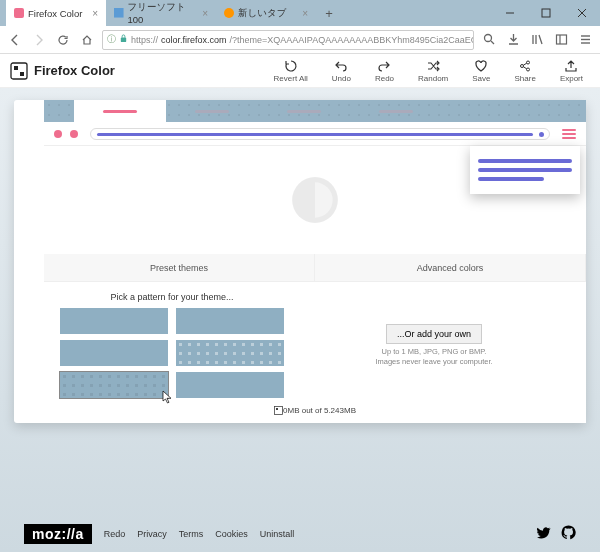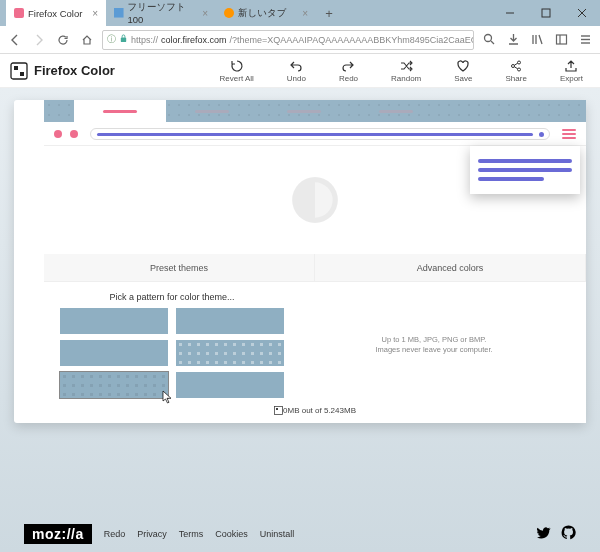--- a/index.html
+++ b/index.html
@@ -24,21 +24,21 @@
   .url-bar { flex: 1; height: 20px; border: 1px solid #ccc; border-radius: 2px; display: flex; align-items: center; padding: 0 4px; gap: 3px; font-size: 9px; color: #888; overflow: hidden; white-space: nowrap; }
   .url-bar .lock { color: #4a9; width: 10px; }
   .url-bar .domain { color: #333; }
   .tool-icon { width: 18px; height: 18px; display: flex; align-items: center; justify-content: center; color: #666; }
   .tool-icon svg { width: 13px; height: 13px; }
   
   
   .app-header { height: 34px; background: #fff; display: flex; align-items: center; padding: 0 10px; border-bottom: 1px solid #eee; }
   .app-logo { display: flex; align-items: center; gap: 6px; font-size: 13px; font-weight: bold; color: #222; }
   .app-logo svg { width: 18px; height: 18px; }
-  .app-actions { margin-left: auto; display: flex; gap: 19px; }
+  .app-actions { margin-left: auto; display: flex; gap: 10px; }
   .app-action { display: flex; flex-direction: column; align-items: center; justify-content: center; font-size: 8px; color: #555; padding: 0 7px; gap:1px;}
   .app-action svg { width: 14px; height: 14px; }
   
   
   .content { flex: 1; background: linear-gradient(180deg, #e8eef2 0%, #cdd9e0 100%); padding: 12px 14px 6px 14px; display: flex; flex-direction: column; }
   
   
   .preview { background: #fff; box-shadow: 0 4px 12px rgba(0,0,0,0.15); border-radius: 3px; overflow: visible; padding-left: 30px; }
   .pv-tabs { height: 22px; background-color: #97b4c6; background-image: radial-gradient(circle, rgba(0,0,0,0.06) 1.3px, transparent 1.3px); background-size: 10px 10px; display: flex; align-items: stretch; padding-left: 30px; gap: 0; }
   .pv-tab { width: 92px; display: flex; align-items: center; justify-content: center; }
@@ -303,35 +303,36 @@
         <div class="tab">
             <span>Preset themes</span>
           </div>
         <div class="tab">
             <span>Advanced colors</span>
           </div>
       </div>
       <div class="panel-body">
         <div class="pattern-row">
           <div>
-            <h4>Pick a pattern for color theme...</h4>
+            <h4>Pick a pattern for your theme...</h4>
             <div class="pattern-grid">
               <div class="swatch"></div>
               <div class="swatch"></div>
               <div class="swatch"></div>
               <div class="swatch dots"></div>
               <div class="swatch dots2 sel">
                 <svg class="cursor" viewBox="0 0 10 14">
                     <path d="M1 1l0 10 2.5-2 2 4 1.5-.7-2-4H9z" fill="#fff" stroke="#000" stroke-width="0.7"></path>
                   </svg>
               </div>
               <div class="swatch"></div>
             </div>
           </div>
           <div class="own-col">
+            <button class="own-btn">...Or add your own</button>
             <div class="own-txt">
               <div>Up to 1 MB, JPG, PNG or BMP.</div>
               <div>Images never leave your computer.</div>
             </div>
           </div>
         </div>
         <div class="storage">
           <svg viewBox="0 0 9 9">
               <rect x="0.5" y="0.5" width="8" height="8" fill="none" stroke="#444" stroke-width="0.8"></rect>
               <rect x="2" y="2" width="2" height="2" fill="#444"></rect>

